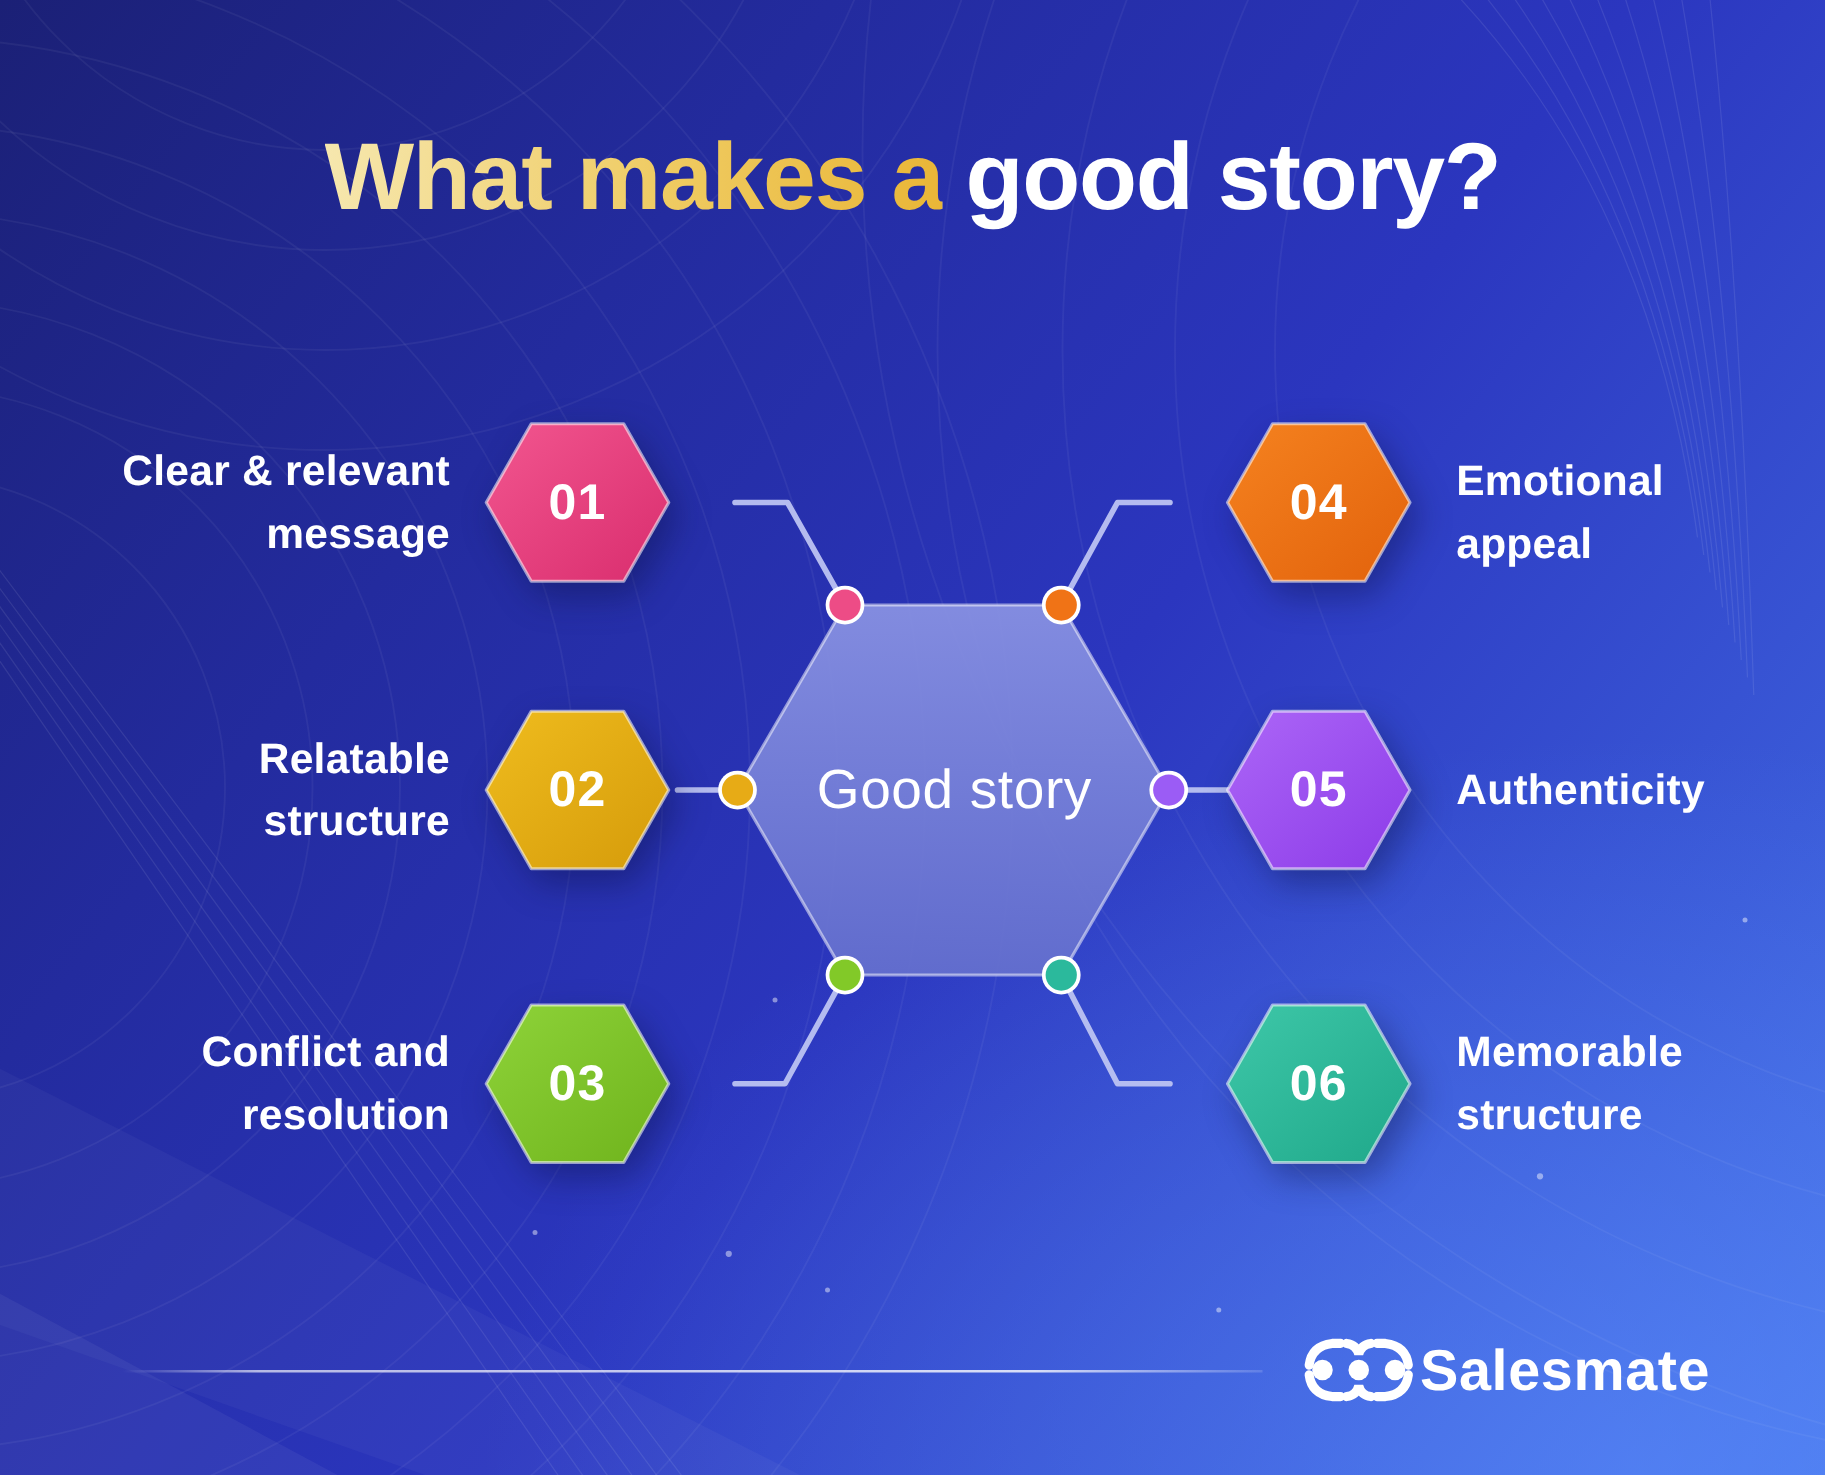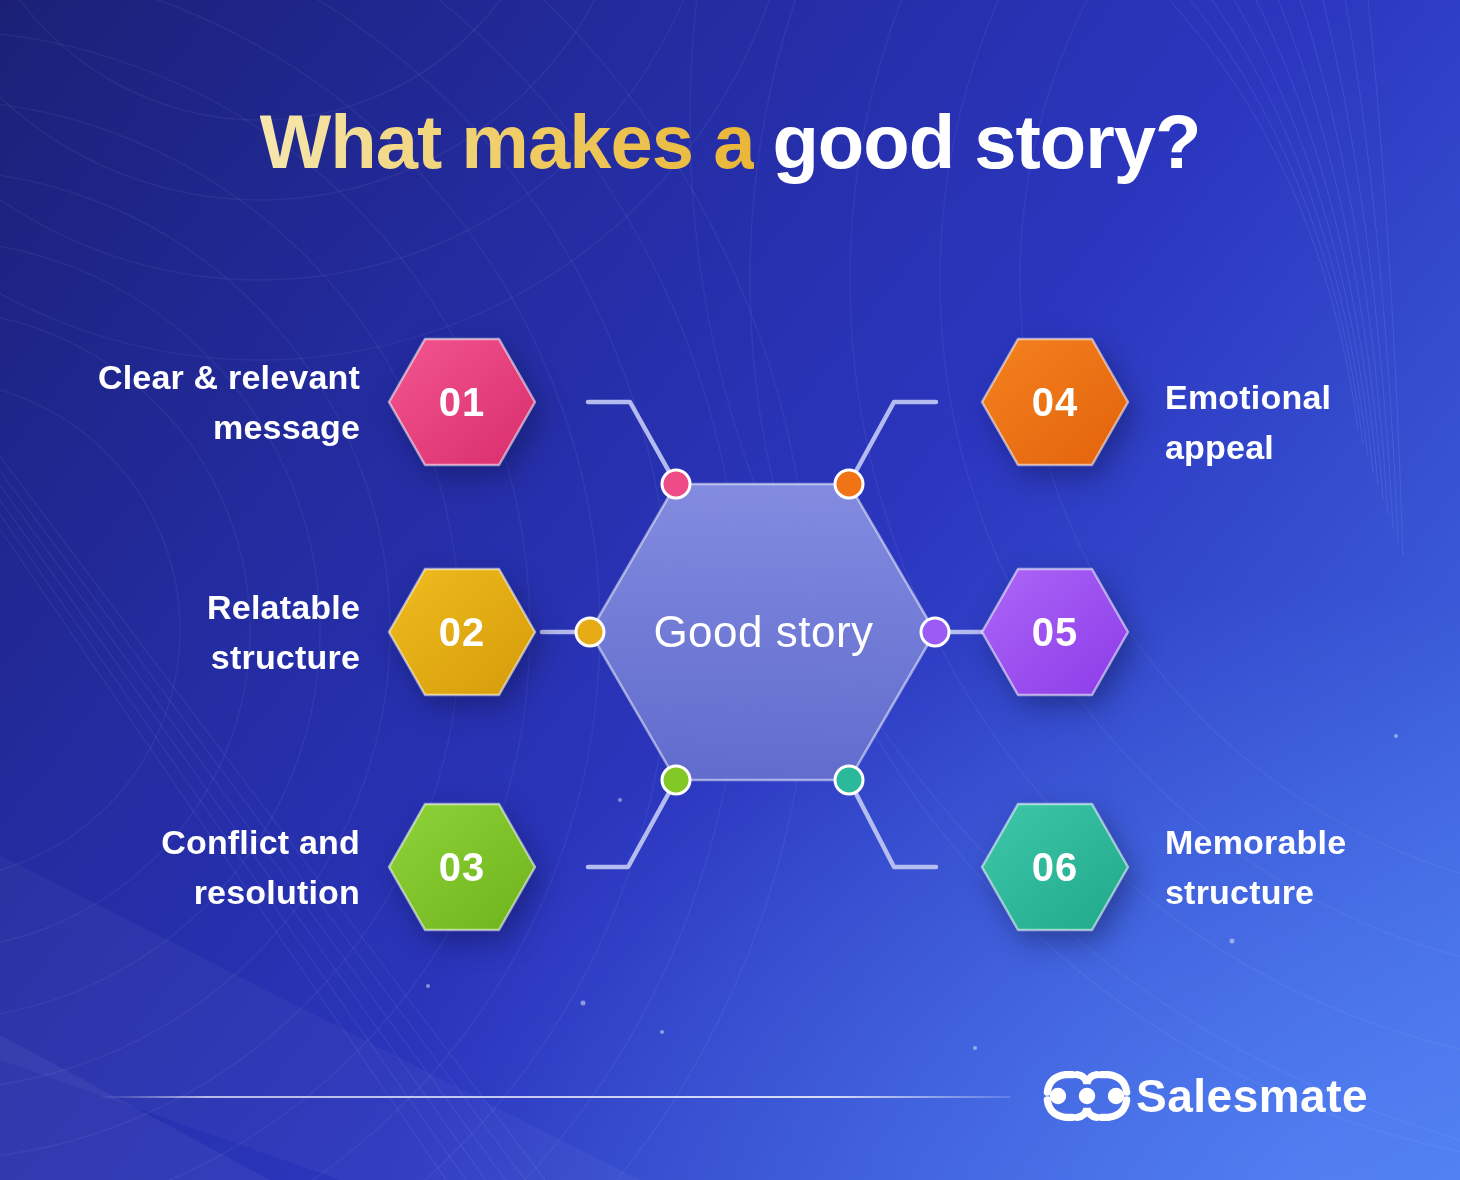--- a/index.html
+++ b/index.html
@@ -221,23 +221,27 @@
       <span>message</span>
   </div>
   <div class="label left" style="left:40px;top:570px;width:320px;">
     <span>Relatable</span>
       <span>structure</span>
   </div>
   <div class="label left" style="left:40px;top:805px;width:320px;">
     <span>Conflict and</span>
       <span>resolution</span>
   </div>
-  <div class="label right" style="left:1165px;top:360px;width:290px;">
+  <div class="label right" style="left:1165px;top:348px;width:290px;">
     <span>Emotional</span>
       <span>appeal</span>
+  </div>
+  <div class="label right" style="left:1165px;top:570px;width:290px;">
+    <span>Authenticity</span>
+      <span></span>
   </div>
   <div class="label right" style="left:1165px;top:805px;width:290px;justify-content:center;">
     <span>Memorable</span>
       <span>structure</span>
   </div>
 
   <div class="divider"></div>
   <div class="logo">
     <svg width="90" height="60" viewBox="0 0 92 62">
       <g stroke="#fff" stroke-width="7.5" fill="none" stroke-linecap="round">

